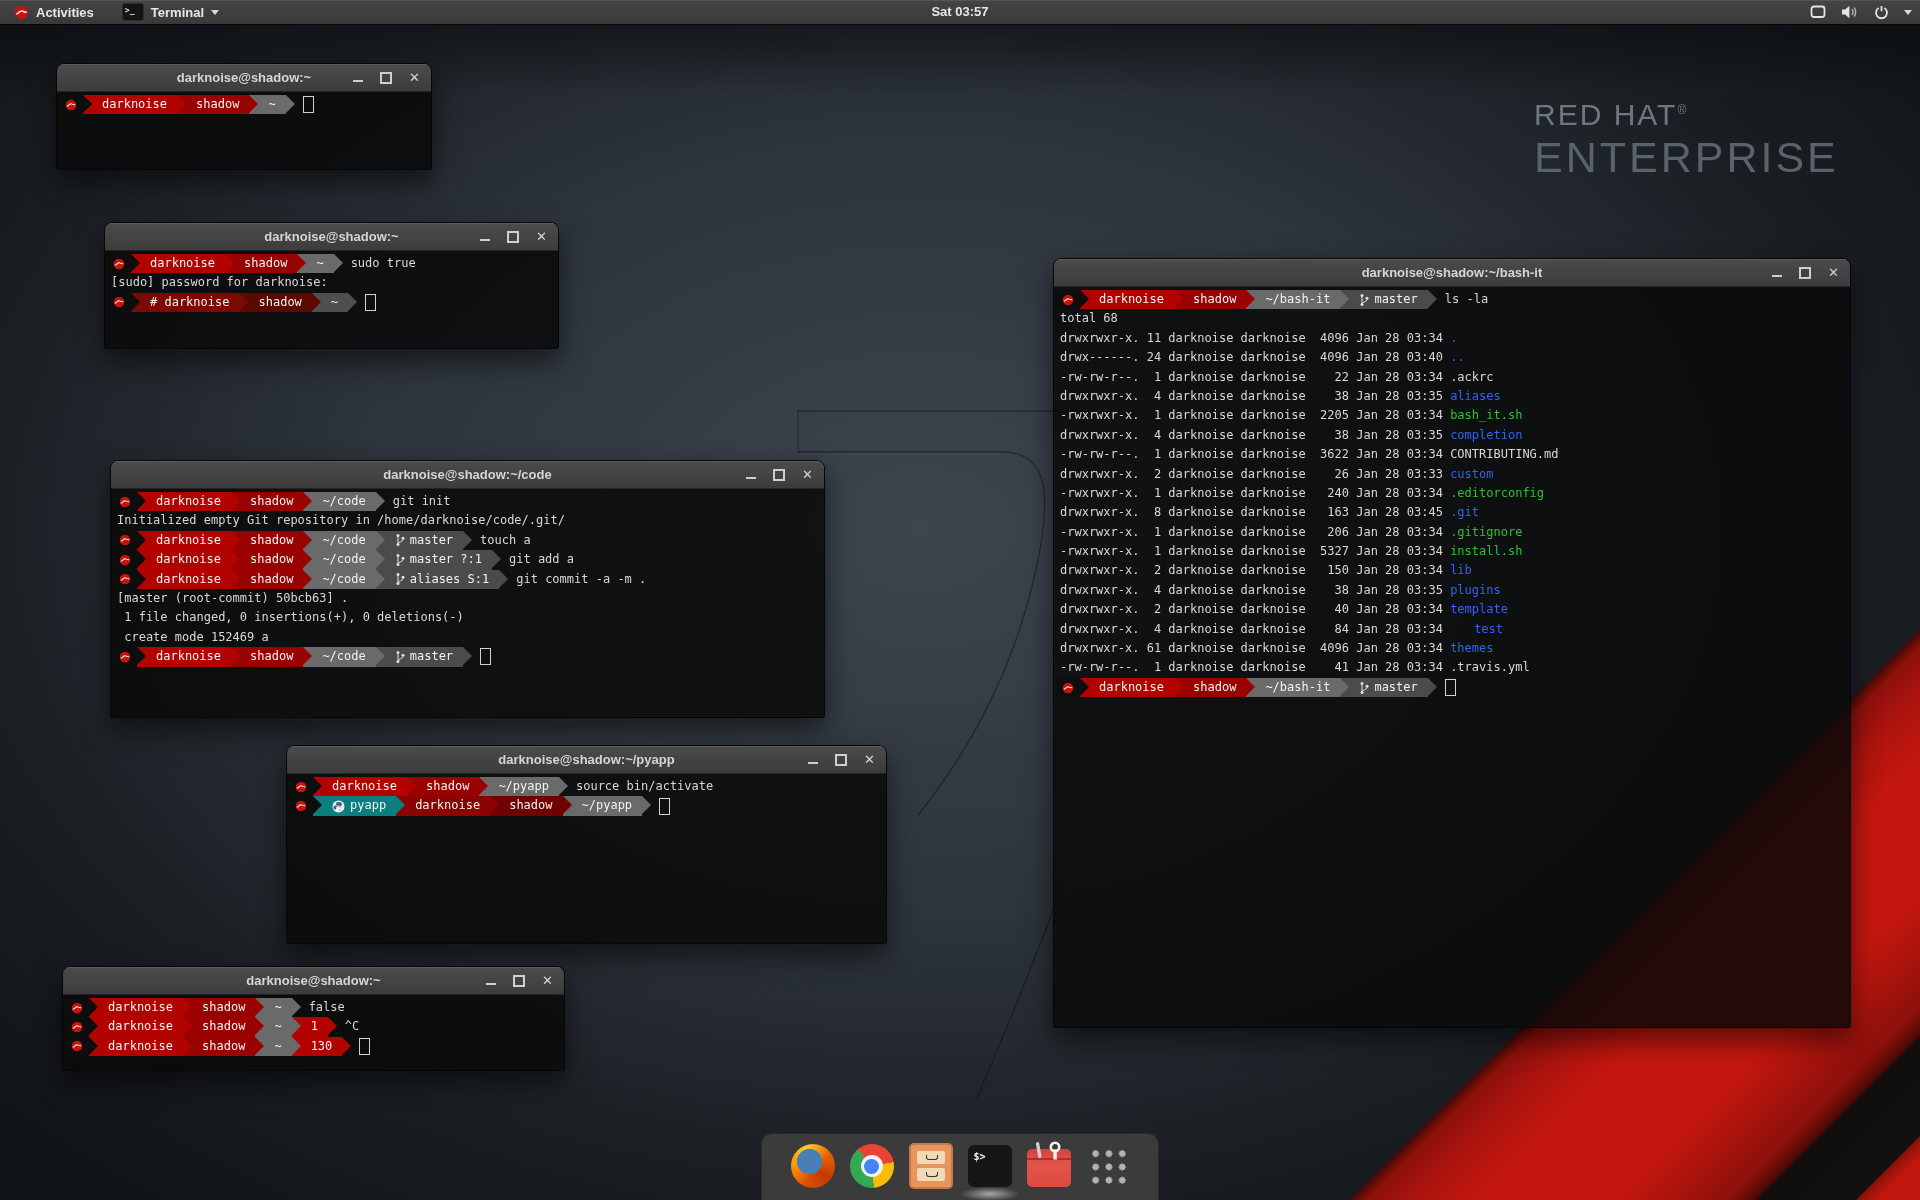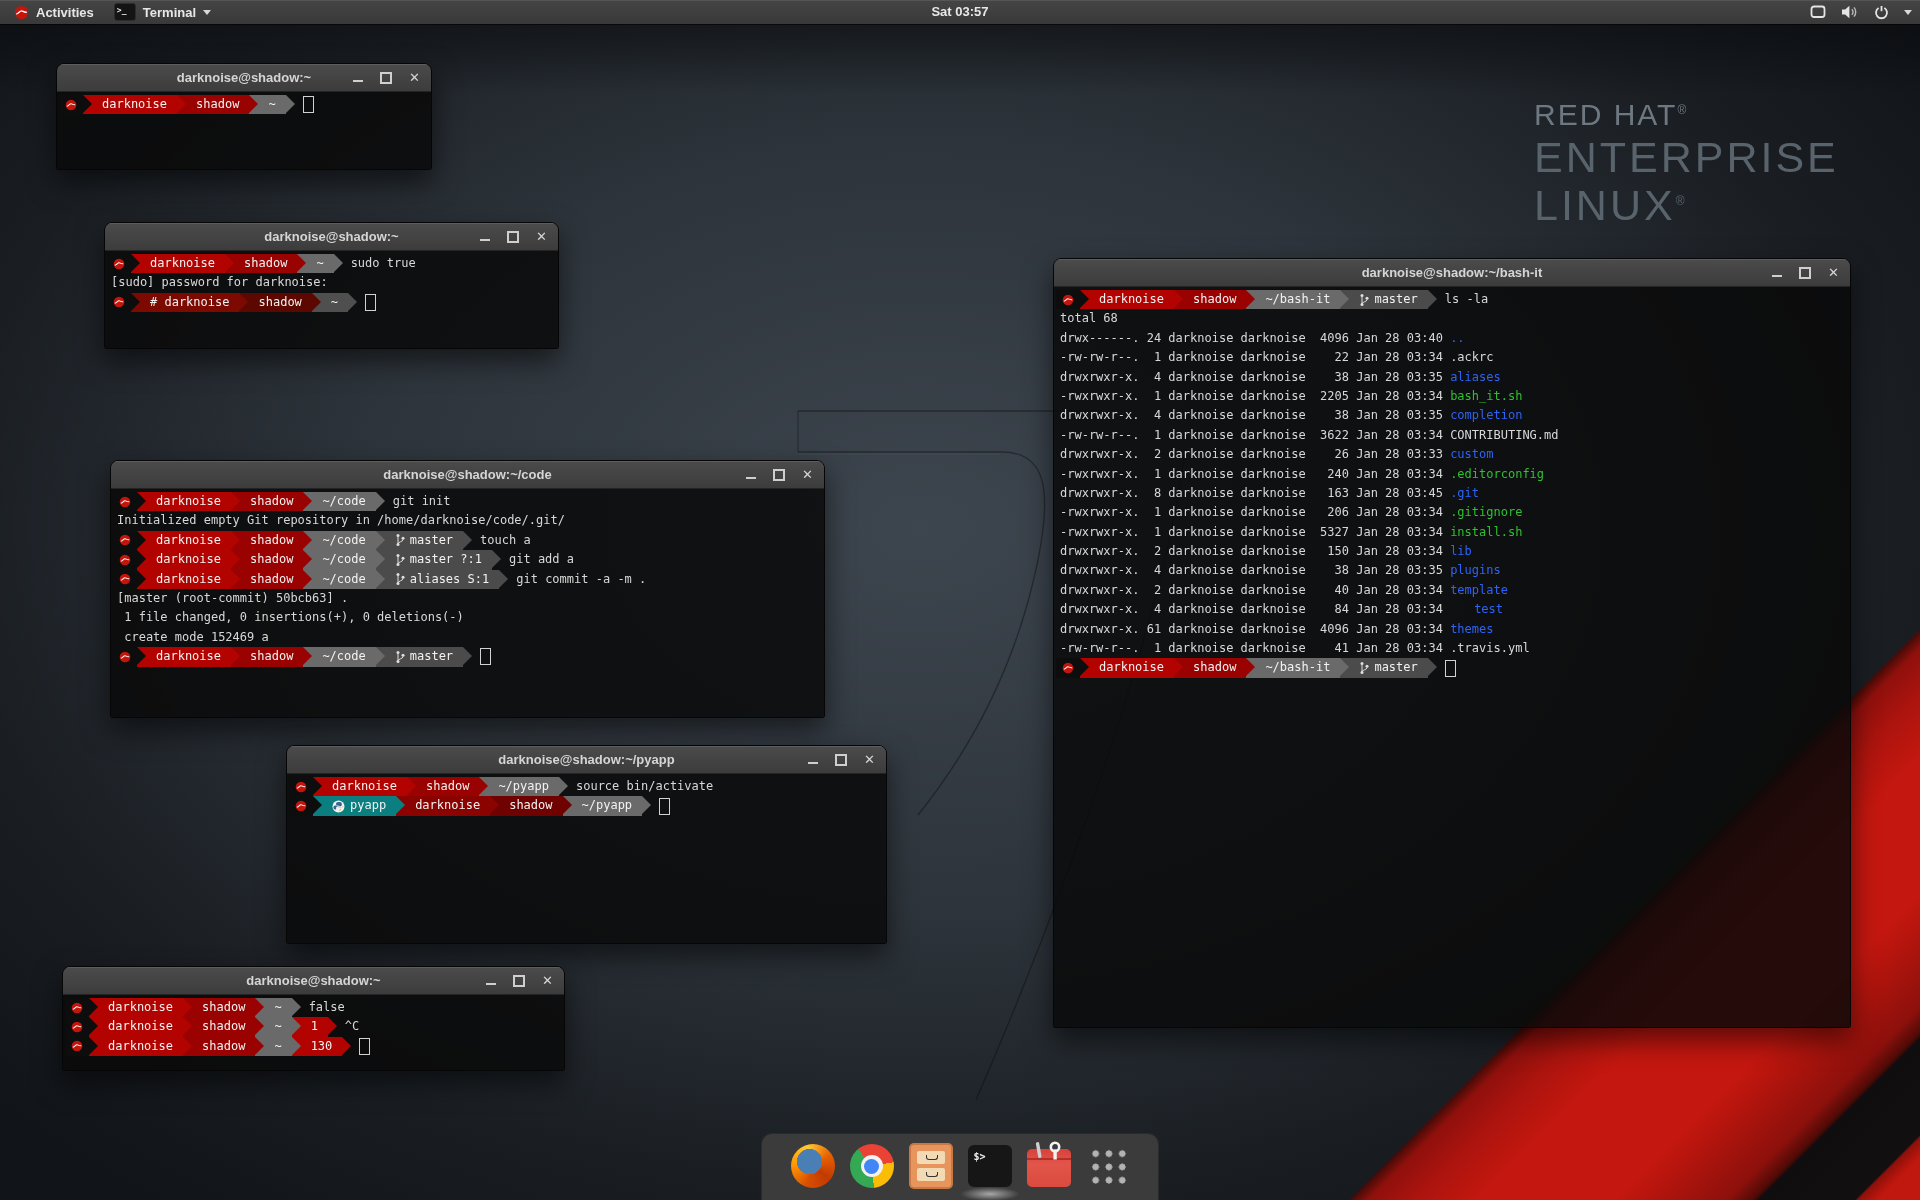--- a/index.html
+++ b/index.html
@@ -21,21 +21,21 @@
   
   .rh-logo{position:absolute;left:1534px;top:100px;line-height:1;letter-spacing:1px;}
   .rh-logo .l1{font-size:30px;font-weight:normal;color:#6e7880;letter-spacing:2px;}
   .rh-logo .l2{font-size:43px;font-weight:normal;color:#59636b;letter-spacing:3px;margin-top:6px;}
   .rh-logo .l3{font-size:43px;font-weight:normal;color:#59636b;letter-spacing:3px;margin-top:5px;}
   .rh-logo sup{font-size:12px;vertical-align:super;}
   
   .topbar{position:absolute;left:0;top:0;width:100%;height:24px;z-index:90;
     background:linear-gradient(#454545,#393939);box-shadow:0 1px 0 rgba(0,0,0,.6), inset 0 1px 0 #555;
     display:flex;align-items:center;color:#e7e7e7;font-size:13px;font-weight:bold;}
-  .tb-left{display:flex;align-items:flex-end;gap:8px;padding-left:8px;}
+  .tb-left{display:flex;align-items:flex-end;gap:16px;padding-left:8px;}
   .tb-btn{display:flex;align-items:center;gap:7px;height:24px;padding:0 6px;cursor:default;}
   .tb-appicon{width:18px;height:16px;background:#141414;border:1px solid #2c2c2c;border-radius:3px;
     color:#e8e8e8;font:bold 8px "DejaVu Sans Mono",monospace;line-height:14px;padding-left:2px;}
   .caret-down{width:0;height:0;border-left:4px solid transparent;border-right:4px solid transparent;border-top:5px solid #d9d9d9;}
   .tb-clock{position:absolute;left:50%;transform:translateX(-50%);height:25px;line-height:24px;}
   .tb-right{position:absolute;right:8px;top:0;height:24px;display:flex;align-items:center;gap:15px;}
   
   .twin{position:absolute;display:flex;flex-direction:column;border:1px solid #060606;
     border-radius:8px 8px 2px 2px;box-shadow:0 12px 28px rgba(0,0,0,.55);overflow:hidden;}
   .titlebar{height:27px;flex:0 0 27px;background:linear-gradient(#4b4b4b,#3c3c3c);
@@ -96,21 +96,20 @@
     <svg class="curves" width="1920" height="1200">
       <path d="M798 411 H1100" stroke="rgba(0,0,0,0.35)" stroke-width="1.4" fill="none"></path>
       <path d="M798 411 V452" stroke="rgba(0,0,0,0.3)" stroke-width="1.2" fill="none"></path>
       <path d="M798 452 H1002 C1046 452 1052 490 1038 560 C1014 678 962 760 918 815" stroke="rgba(0,0,0,0.35)" stroke-width="1.4" fill="none"></path>
       <path d="M1185 452 C1166 600 1082 856 976 1100" stroke="rgba(0,0,0,0.3)" stroke-width="1.4" fill="none"></path>
       <path d="M798 454 H1000" stroke="rgba(255,255,255,0.05)" stroke-width="1" fill="none"></path>
     </svg>
     <div class="rh-logo">
       <div class="l1"><span>RED HAT</span><sup>®</sup></div>
       <div class="l2">ENTERPRISE</div>
-      <div class="l3"><span>LINUX</span><sup>®</sup></div>
     </div>
   </div>
 
   <div id="windows">
       <div class="twin" style="left: 56px; top: 63px; width: 374px; height: 105px; z-index: 10;">
         <div class="titlebar"><span>darknoise@shadow:~</span><span class="controls">
             <span class="wc wc-min"></span>
             <span class="wc wc-max"></span>
             <span class="wc wc-close">✕</span>
           </span></div>
@@ -244,20 +243,21 @@
           <div class="tline"><span class="seg first" style="background: rgb(13, 13, 13);"><span class="picon"><svg width="12" height="12" viewBox="0 0 12 12">
                   <circle cx="6" cy="6" r="5.3" fill="#c4150c"></circle>
                   <path d="M1.8 7.3c2-.4 2.7-2.6 4.2-2.6 1.3 0 1.5 1.3 4.2 1.1" stroke="#fff" stroke-width="1.1" fill="none"></path>
                 </svg></span></span><span class="sepw" style="background: rgb(178, 3, 0);"><span class="sep" style="border-left-color: rgb(13, 13, 13);"></span></span><span class="seg" style="background: rgb(178, 3, 0);"><span>darknoise</span></span><span class="sepw" style="background: rgb(153, 2, 0);"><span class="sep" style="border-left-color: rgb(178, 3, 0);"></span></span><span class="seg" style="background: rgb(153, 2, 0);"><span>shadow</span></span><span class="sepw" style="background: rgb(106, 106, 106);"><span class="sep" style="border-left-color: rgb(153, 2, 0);"></span></span><span class="seg" style="background: rgb(106, 106, 106);"><span>~/bash-it</span></span><span class="sepw" style="background: rgb(75, 75, 75);"><span class="sep" style="border-left-color: rgb(106, 106, 106);"></span></span><span class="seg" style="background: rgb(75, 75, 75);"><span class="picon"><svg width="10" height="14" viewBox="0 0 10 14">
                   <circle cx="3" cy="2.4" r="1.5" fill="#e0e0e0"></circle>
                   <circle cx="8" cy="5.2" r="1.5" fill="#e0e0e0"></circle>
                   <circle cx="3" cy="11.4" r="1.5" fill="#e0e0e0"></circle>
                   <path d="M3 3.8v7.4 M8 6.6c0 2.4-5 2-5 4.6" stroke="#e0e0e0" stroke-width="1" fill="none"></path>
                 </svg></span><span>master</span></span><span class="sepw" style="background: transparent;"><span class="sep" style="border-left-color: rgb(75, 75, 75);"></span></span><span class="ttext">ls -la</span></div>
           <div class="tline"><span class="ttext">total 68</span></div>
+          <div class="tline"><span class="ttext">drwxrwxr-x. 11 darknoise darknoise  4096 Jan 28 03:34 </span><span class="ttext" style="color: rgb(46, 99, 247);">.</span></div>
           <div class="tline"><span class="ttext">drwx------. 24 darknoise darknoise  4096 Jan 28 03:40 </span><span class="ttext" style="color: rgb(46, 99, 247);">..</span></div>
           <div class="tline"><span class="ttext">-rw-rw-r--.  1 darknoise darknoise    22 Jan 28 03:34 </span><span class="ttext">.ackrc</span></div>
           <div class="tline"><span class="ttext">drwxrwxr-x.  4 darknoise darknoise    38 Jan 28 03:35 </span><span class="ttext" style="color: rgb(46, 99, 247);">aliases</span></div>
           <div class="tline"><span class="ttext">-rwxrwxr-x.  1 darknoise darknoise  2205 Jan 28 03:34 </span><span class="ttext" style="color: rgb(47, 193, 47);">bash_it.sh</span></div>
           <div class="tline"><span class="ttext">drwxrwxr-x.  4 darknoise darknoise    38 Jan 28 03:35 </span><span class="ttext" style="color: rgb(46, 99, 247);">completion</span></div>
           <div class="tline"><span class="ttext">-rw-rw-r--.  1 darknoise darknoise  3622 Jan 28 03:34 </span><span class="ttext">CONTRIBUTING.md</span></div>
           <div class="tline"><span class="ttext">drwxrwxr-x.  2 darknoise darknoise    26 Jan 28 03:33 </span><span class="ttext" style="color: rgb(46, 99, 247);">custom</span></div>
           <div class="tline"><span class="ttext">-rwxrwxr-x.  1 darknoise darknoise   240 Jan 28 03:34 </span><span class="ttext" style="color: rgb(47, 193, 47);">.editorconfig</span></div>
           <div class="tline"><span class="ttext">drwxrwxr-x.  8 darknoise darknoise   163 Jan 28 03:45 </span><span class="ttext" style="color: rgb(46, 99, 247);">.git</span></div>
           <div class="tline"><span class="ttext">-rwxrwxr-x.  1 darknoise darknoise   206 Jan 28 03:34 </span><span class="ttext" style="color: rgb(47, 193, 47);">.gitignore</span></div>

